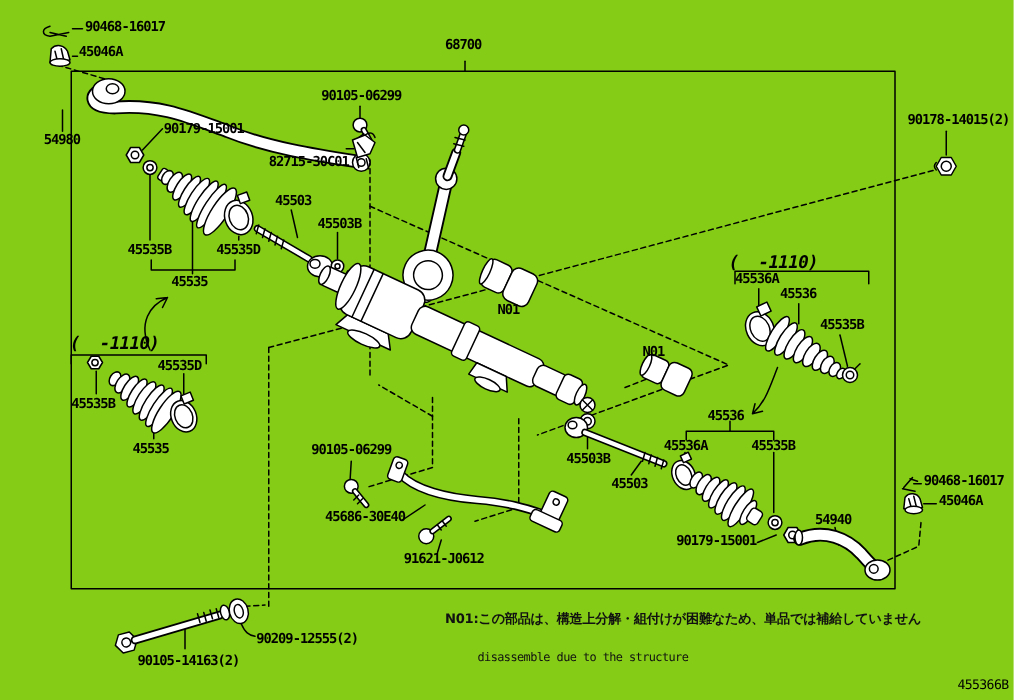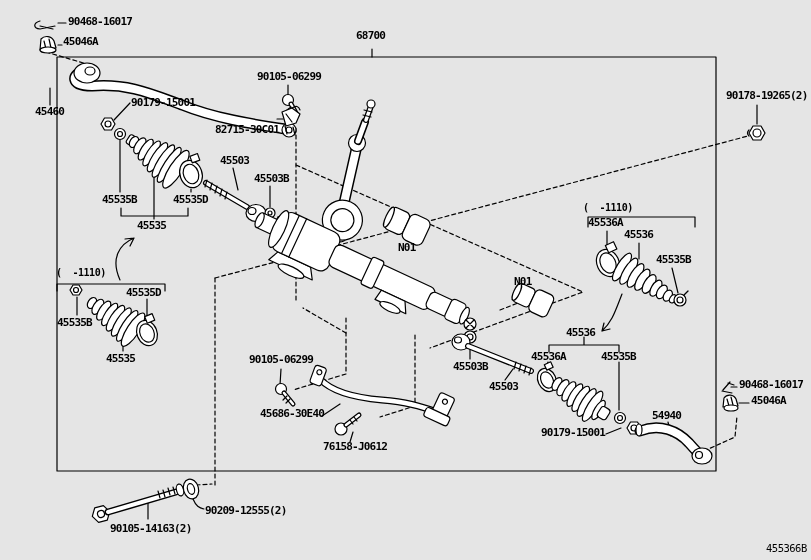--- a/index.html
+++ b/index.html
@@ -1,21 +1,21 @@
 <!DOCTYPE html>
 <html><head>
 <meta charset="utf-8">
 <style>
   html,body{margin:0;padding:0;background:#fff;}
-  .stage{position:relative;width:811px;height:560px;background:#e5e5e5;overflow:hidden;
+  .stage{position:relative;width:811px;height:560px;background:#84cc16;overflow:hidden;
          font-family:"DejaVu Sans Mono",monospace;}
   .stage svg{position:absolute;left:0;top:0;}
   .lbl{position:absolute;font-weight:bold;font-size:11px;line-height:1.05;
        letter-spacing:-0.8px;color:#000;white-space:pre;}
-  .rng{font-size:10px;letter-spacing:-0.5px;}
+  .rng{font-size:14px;letter-spacing:-0.5px;font-style:italic;}
   .note{position:absolute;font-size:9.5px;letter-spacing:-0.45px;color:#111;white-space:pre;}
   .jp{font-family:"DejaVu Sans",sans-serif;font-size:10.5px;letter-spacing:-0.2px;font-weight:bold;}
   .fig{position:absolute;font-size:10.5px;letter-spacing:-0.5px;color:#000;text-align:right;}
 </style>
 </head>
 <body>
 
 <div class="stage">
 
 <svg width="811" height="560" viewBox="0 0 811 560">
@@ -329,51 +329,53 @@
     </g>
     <g transform="translate(191,489) rotate(-15)">
       <ellipse rx="7.5" ry="10" fill="#fff"></ellipse>
       <ellipse rx="3.5" ry="5.5"></ellipse>
     </g>
   </g>
 </svg>
 
 <div class="lbl" style="left:68px;top:16px">90468-16017</div>
 <div class="lbl" style="left:63px;top:36px">45046A</div>
-<div class="lbl" style="left:35px;top:106px">45460</div>
+<div class="lbl" style="left:35px;top:106px">54980</div>
 <div class="lbl" style="left:131px;top:97px">90179-15001</div>
 <div class="lbl" style="left:356px;top:30px">68700</div>
 <div class="lbl" style="left:257px;top:71px">90105-06299</div>
 <div class="lbl" style="left:215px;top:124px">82715-30C01</div>
 <div class="lbl" style="left:220px;top:155px">45503</div>
 <div class="lbl" style="left:254px;top:173px">45503B</div>
-<div class="lbl" style="left:726px;top:90px">90178-19265(2)</div>
+<div class="lbl" style="left:726px;top:90px">90178-14015(2)</div>
 <div class="lbl" style="left:102px;top:194px">45535B</div>
 <div class="lbl" style="left:173px;top:194px">45535D</div>
 <div class="lbl" style="left:137px;top:220px">45535</div>
 <div class="lbl rng" style="left:56px;top:268px">(  -1110)</div>
 <div class="lbl" style="left:126px;top:287px">45535D</div>
 <div class="lbl" style="left:57px;top:317px">45535B</div>
 <div class="lbl" style="left:106px;top:353px">45535</div>
 <div class="lbl" style="left:398px;top:242px">N01</div>
 <div class="lbl" style="left:514px;top:276px">N01</div>
 <div class="lbl rng" style="left:583px;top:203px">(  -1110)</div>
 <div class="lbl" style="left:588px;top:217px">45536A</div>
 <div class="lbl" style="left:624px;top:229px">45536</div>
 <div class="lbl" style="left:656px;top:254px">45535B</div>
 <div class="lbl" style="left:566px;top:327px">45536</div>
 <div class="lbl" style="left:531px;top:351px">45536A</div>
 <div class="lbl" style="left:601px;top:351px">45535B</div>
 <div class="lbl" style="left:453px;top:361px">45503B</div>
 <div class="lbl" style="left:489px;top:381px">45503</div>
 <div class="lbl" style="left:249px;top:354px">90105-06299</div>
 <div class="lbl" style="left:260px;top:408px">45686-30E40</div>
-<div class="lbl" style="left:323px;top:441px">76158-J0612</div>
+<div class="lbl" style="left:323px;top:441px">91621-J0612</div>
 <div class="lbl" style="left:541px;top:427px">90179-15001</div>
 <div class="lbl" style="left:652px;top:410px">54940</div>
 <div class="lbl" style="left:739px;top:379px">90468-16017</div>
 <div class="lbl" style="left:751px;top:395px">45046A</div>
 <div class="lbl" style="left:205px;top:505px">90209-12555(2)</div>
 <div class="lbl" style="left:110px;top:523px">90105-14163(2)</div>
 
+<div class="note jp" style="left:356px;top:488px">N01:この部品は、構造上分解・組付けが困難なため、単品では補給していません</div>
+<div class="note" style="left:382px;top:521px">disassemble due to the structure</div>
 <div class="fig" style="left:766px;top:542px">455366B</div>
 
 </div>
 
 </body></html>

